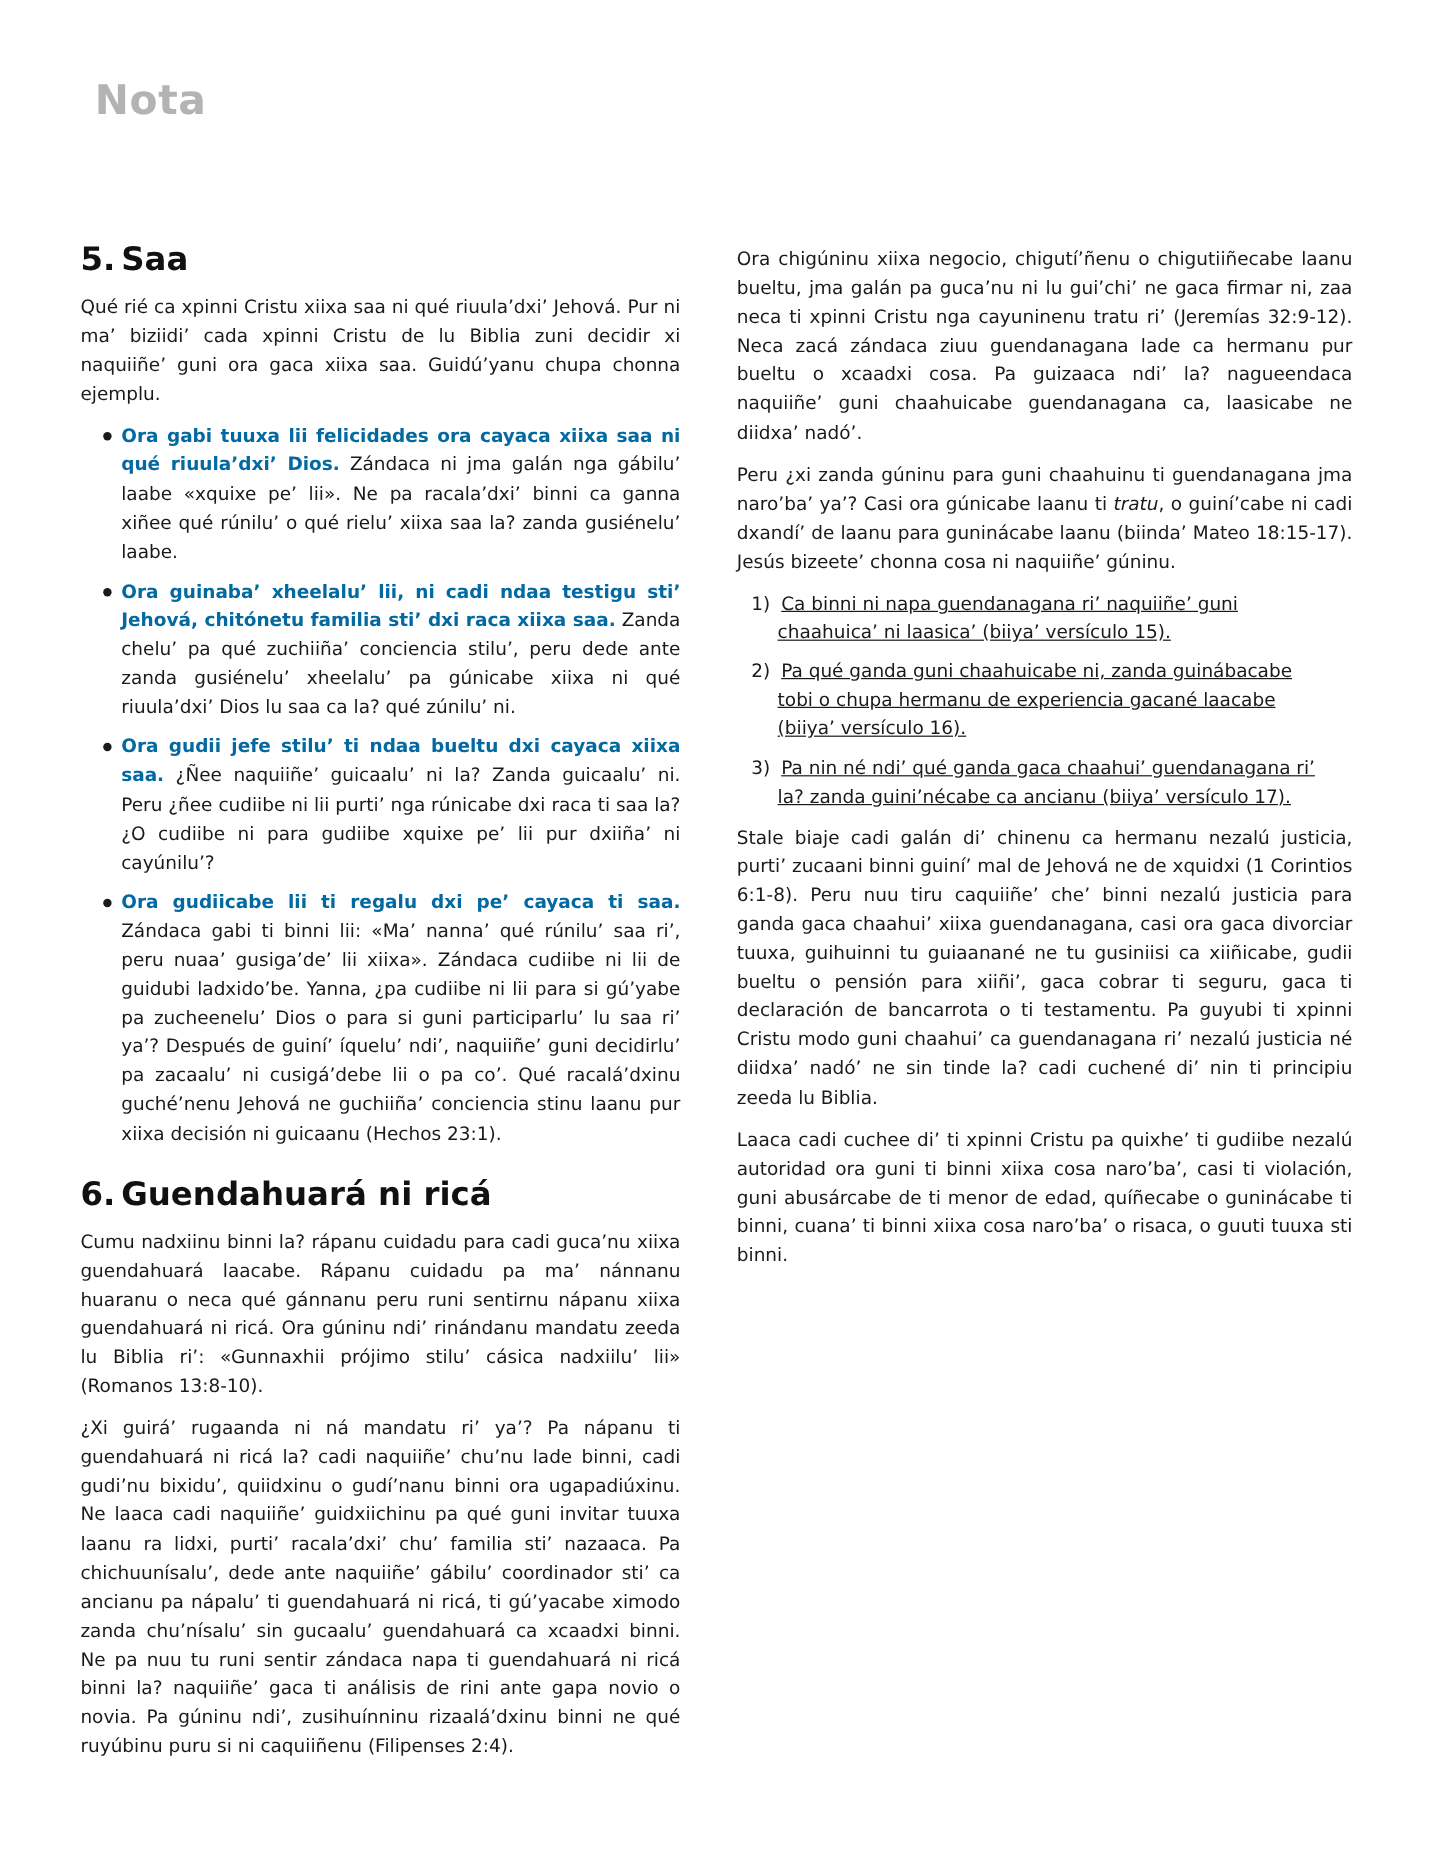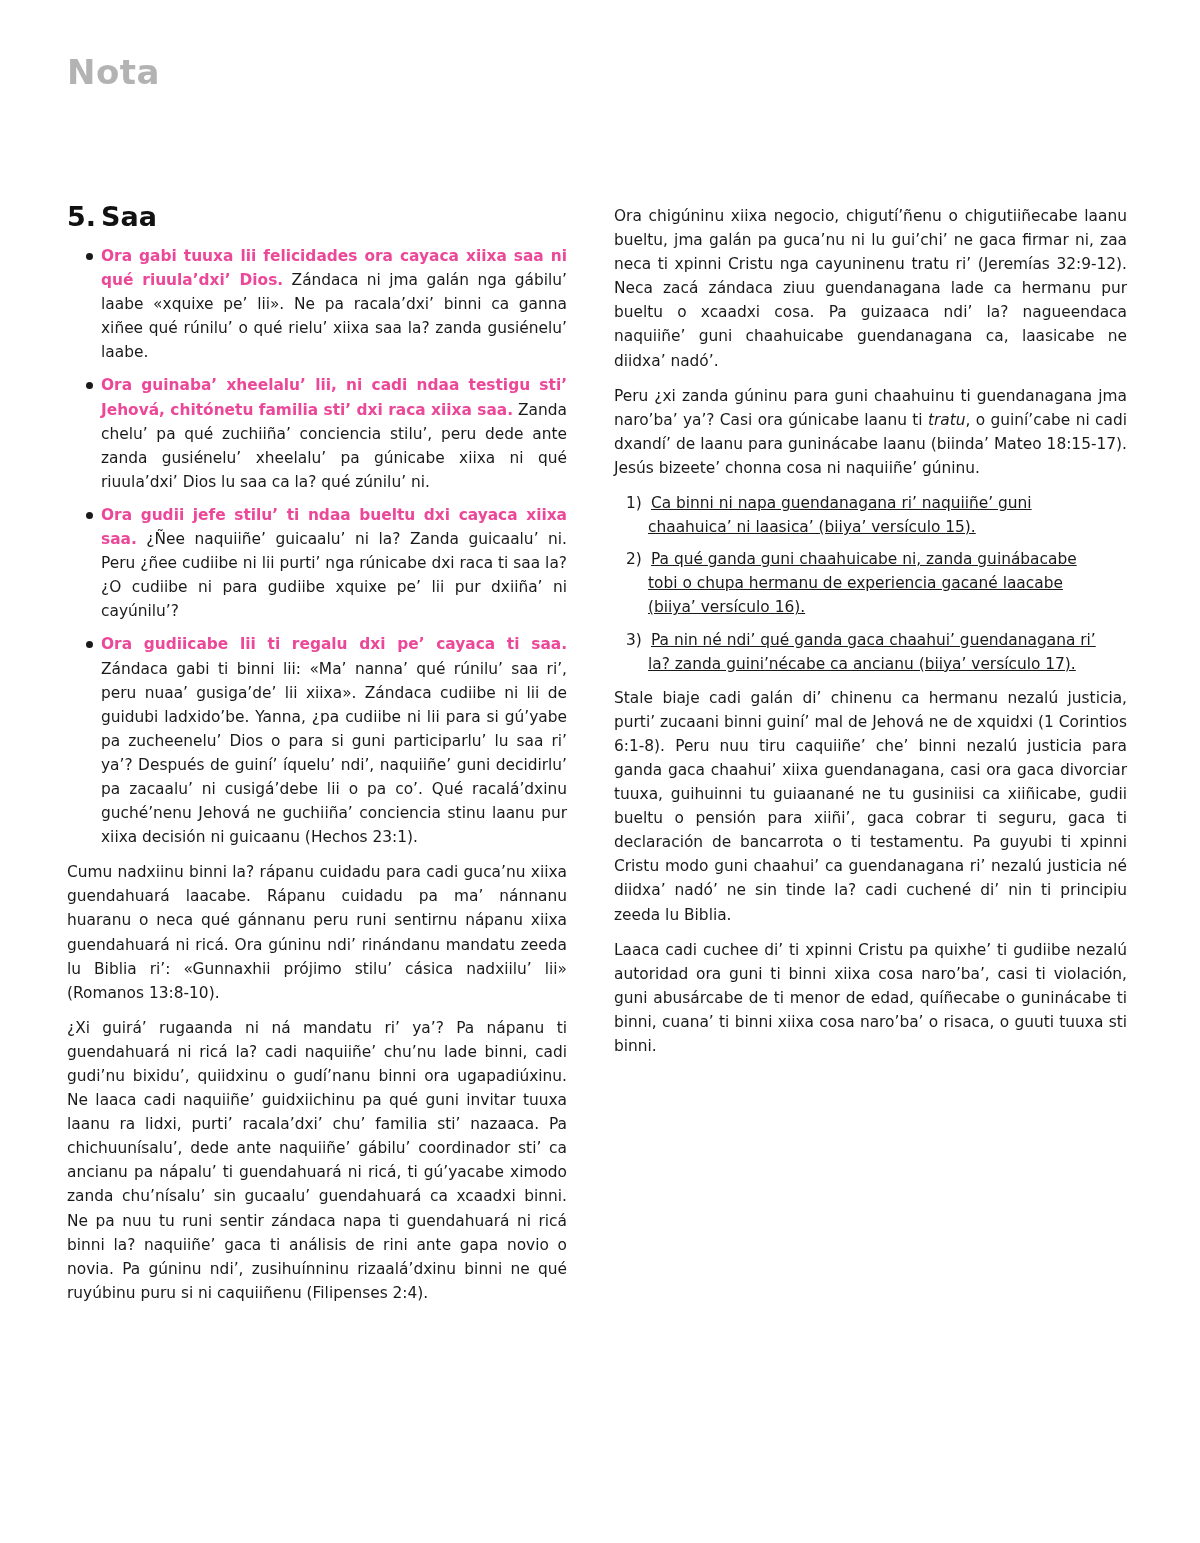--- a/index.html
+++ b/index.html
@@ -1,55 +1,57 @@
 <!DOCTYPE html>
 <html><head>
   <meta charset="utf-8">
   <style>
     html, body { margin: 0; padding: 0; background: #ffffff; }
     body { width: 1200px; height: 1543px; position: relative; overflow: hidden;
       font-family: "DejaVu Sans", sans-serif; color: #1a1a1a; }
     .page-title { position: absolute; left: 67px; top: 52px; font-size: 34px; font-weight: bold;
-      color: #b3b3b3; letter-spacing: 0.5px; margin: 0; text-align: center; }
+      color: #b3b3b3; letter-spacing: 0.5px; margin: 12px; text-align: center; }
     .col { position: absolute; top: 204px; }
     .col-left { left: 67px; width: 500px; }
     .col-right { left: 614px; width: 513px; }
     h2 { font-size: 27px; font-weight: bold; margin: 0 0 14px 0; line-height: 26px; color: #111; }
     h2 .num { display: inline-block; width: 34px; }
     h2.twoline { padding-left: 31px; text-indent: -31px; }
     h2.twoline .num { width: 31px; }
     p { font-size: 15.4px; line-height: 24.1px; margin: 0 0 11px 0; text-align: justify; }
     .bullets { list-style: none; margin: 0 0 11px 0; padding: 0; }
     .bullets li { position: relative; padding-left: 34px; font-size: 15.4px; line-height: 24.1px;
       margin-bottom: 9px; text-align: justify; }
     .bullets li .dot { position: absolute; left: 19px; top: 9px; width: 7px; height: 7px; border-radius: 50%; background: #1a1a1a; }
-    .bullets li b { font-weight: bold; color: #ec4899; }
+    .bullets li b { font-weight: bold; color: #0369a1; }
     .numbered { list-style: none; margin: 4px 0 10px 0; padding: 0; }
     .numbered li { position: relative; padding-left: 34px; font-size: 15.4px; line-height: 24.1px; margin-bottom: 8px; width: 462px; }
     .numbered li .n { position: absolute; left: 12px; }
     .numbered li .t { display: block; text-indent: 3px; text-decoration: underline; }
     .gap-h2 { margin-top: 26px; }
   </style>
 </head>
 <body>
 
 <h1 class="page-title">Nota</h1>
 
 <div class="col col-left">
   <section>
     <h2><span class="num">5.</span><span>Saa</span></h2>
+    <p>Qué rié ca xpinni Cristu xiixa saa ni qué riuula’dxi’ Jehová. Pur ni ma’ biziidi’ cada xpinni Cristu de lu Biblia zuni decidir xi naquiiñe’ guni ora gaca xiixa saa. Guidú’yanu chupa chonna ejemplu.</p>
     <ul class="bullets">
       <li><span class="dot"></span><b>Ora gabi tuuxa lii felicidades ora cayaca xiixa saa ni qué riuula’dxi’ Dios.</b><span> Zándaca ni jma galán nga gábilu’ laabe «xquixe pe’ lii». Ne pa racala’dxi’ binni ca ganna xiñee qué rúnilu’ o qué rielu’ xiixa saa la? zanda gusiénelu’ laabe.</span></li>
       <li><span class="dot"></span><b>Ora guinaba’ xheelalu’ lii, ni cadi ndaa testigu sti’ Jehová, chitónetu familia sti’ dxi raca xiixa saa.</b><span> Zanda chelu’ pa qué zuchiiña’ conciencia stilu’, peru dede ante zanda gusiénelu’ xheelalu’ pa gúnicabe xiixa ni qué riuula’dxi’ Dios lu saa ca la? qué zúnilu’ ni.</span></li>
       <li><span class="dot"></span><b>Ora gudii jefe stilu’ ti ndaa bueltu dxi cayaca xiixa saa.</b><span> ¿Ñee naquiiñe’ guicaalu’ ni la? Zanda guicaalu’ ni. Peru ¿ñee cudiibe ni lii purti’ nga rúnicabe dxi raca ti saa la? ¿O cudiibe ni para gudiibe xquixe pe’ lii pur dxiiña’ ni cayúnilu’?</span></li>
       <li><span class="dot"></span><b>Ora gudiicabe lii ti regalu dxi pe’ cayaca ti saa.</b><span> Zándaca gabi ti binni lii: «Ma’ nanna’ qué rúnilu’ saa ri’, peru nuaa’ gusiga’de’ lii xiixa». Zándaca cudiibe ni lii de guidubi ladxido’be. Yanna, ¿pa cudiibe ni lii para si gú’yabe pa zucheenelu’ Dios o para si guni participarlu’ lu saa ri’ ya’? Después de guiní’ íquelu’ ndi’, naquiiñe’ guni decidirlu’ pa zacaalu’ ni cusigá’debe lii o pa co’. Qué racalá’dxinu guché’nenu Jehová ne guchiiña’ conciencia stinu laanu pur xiixa decisión ni guicaanu (Hechos 23:1).</span></li>
     </ul>
   </section>
 
   <section>
+    <h2 class="gap-h2"><span class="num">6.</span><span>Guendahuará ni ricá</span></h2>
     <p>Cumu nadxiinu binni la? rápanu cuidadu para cadi guca’nu xiixa guendahuará laacabe. Rápanu cuidadu pa ma’ nánnanu huaranu o neca qué gánnanu peru runi sentirnu nápanu xiixa guendahuará ni ricá. Ora gúninu ndi’ rinándanu mandatu zeeda lu Biblia ri’: «Gunnaxhii prójimo stilu’ cásica nadxiilu’ lii» (Romanos 13:8-10).</p>
     <p>¿Xi guirá’ rugaanda ni ná mandatu ri’ ya’? Pa nápanu ti guendahuará ni ricá la? cadi naquiiñe’ chu’nu lade binni, cadi gudi’nu bixidu’, quiidxinu o gudí’nanu binni ora ugapadiúxinu. Ne laaca cadi naquiiñe’ guidxiichinu pa qué guni invitar tuuxa laanu ra lidxi, purti’ racala’dxi’ chu’ familia sti’ nazaaca. Pa chichuunísalu’, dede ante naquiiñe’ gábilu’ coordinador sti’ ca ancianu pa nápalu’ ti guendahuará ni ricá, ti gú’yacabe ximodo zanda chu’nísalu’ sin gucaalu’ guendahuará ca xcaadxi binni. Ne pa nuu tu runi sentir zándaca napa ti guendahuará ni ricá binni la? naquiiñe’ gaca ti análisis de rini ante gapa novio o novia. Pa gúninu ndi’, zusihuínninu rizaalá’dxinu binni ne qué ruyúbinu puru si ni caquiiñenu (Filipenses 2:4).</p>
   </section>
 </div>
 
 <div class="col col-right">
   <section>
     <p>Ora chigúninu xiixa negocio, chigutí’ñenu o chigutiiñecabe laanu bueltu, jma galán pa guca’nu ni lu gui’chi’ ne gaca firmar ni, zaa neca ti xpinni Cristu nga cayuninenu tratu ri’ (Jeremías 32:9-12). Neca zacá zándaca ziuu guendanagana lade ca hermanu pur bueltu o xcaadxi cosa. Pa guizaaca ndi’ la? nagueendaca naquiiñe’ guni chaahuicabe guendanagana ca, laasicabe ne diidxa’ nadó’.</p>
     <p><span>Peru ¿xi zanda gúninu para guni chaahuinu ti guendanagana jma naro’ba’ ya’? Casi ora gúnicabe laanu ti </span><i>tratu</i><span>, o guiní’cabe ni cadi dxandí’ de laanu para guninácabe laanu (biinda’ Mateo 18:15-17). Jesús bizeete’ chonna cosa ni naquiiñe’ gúninu.</span></p>
     <ol class="numbered">

